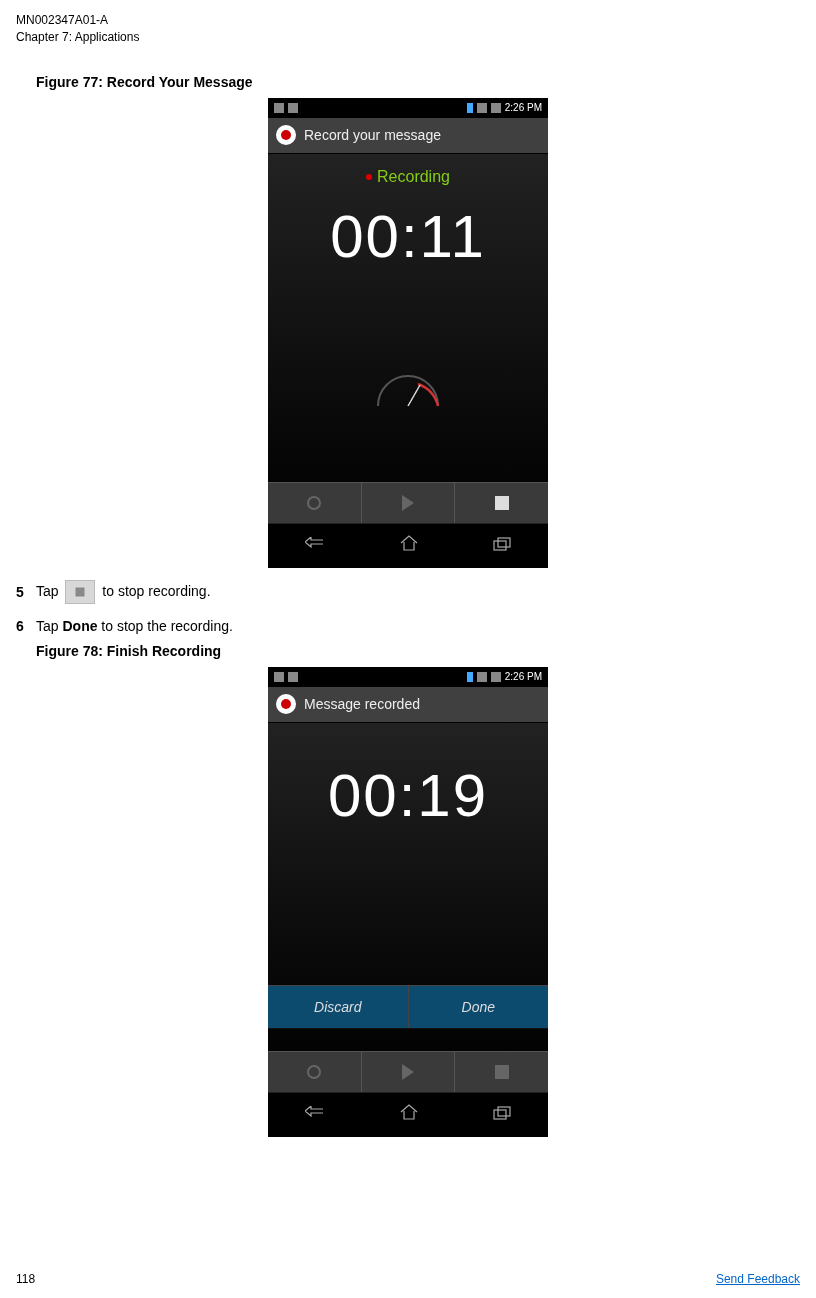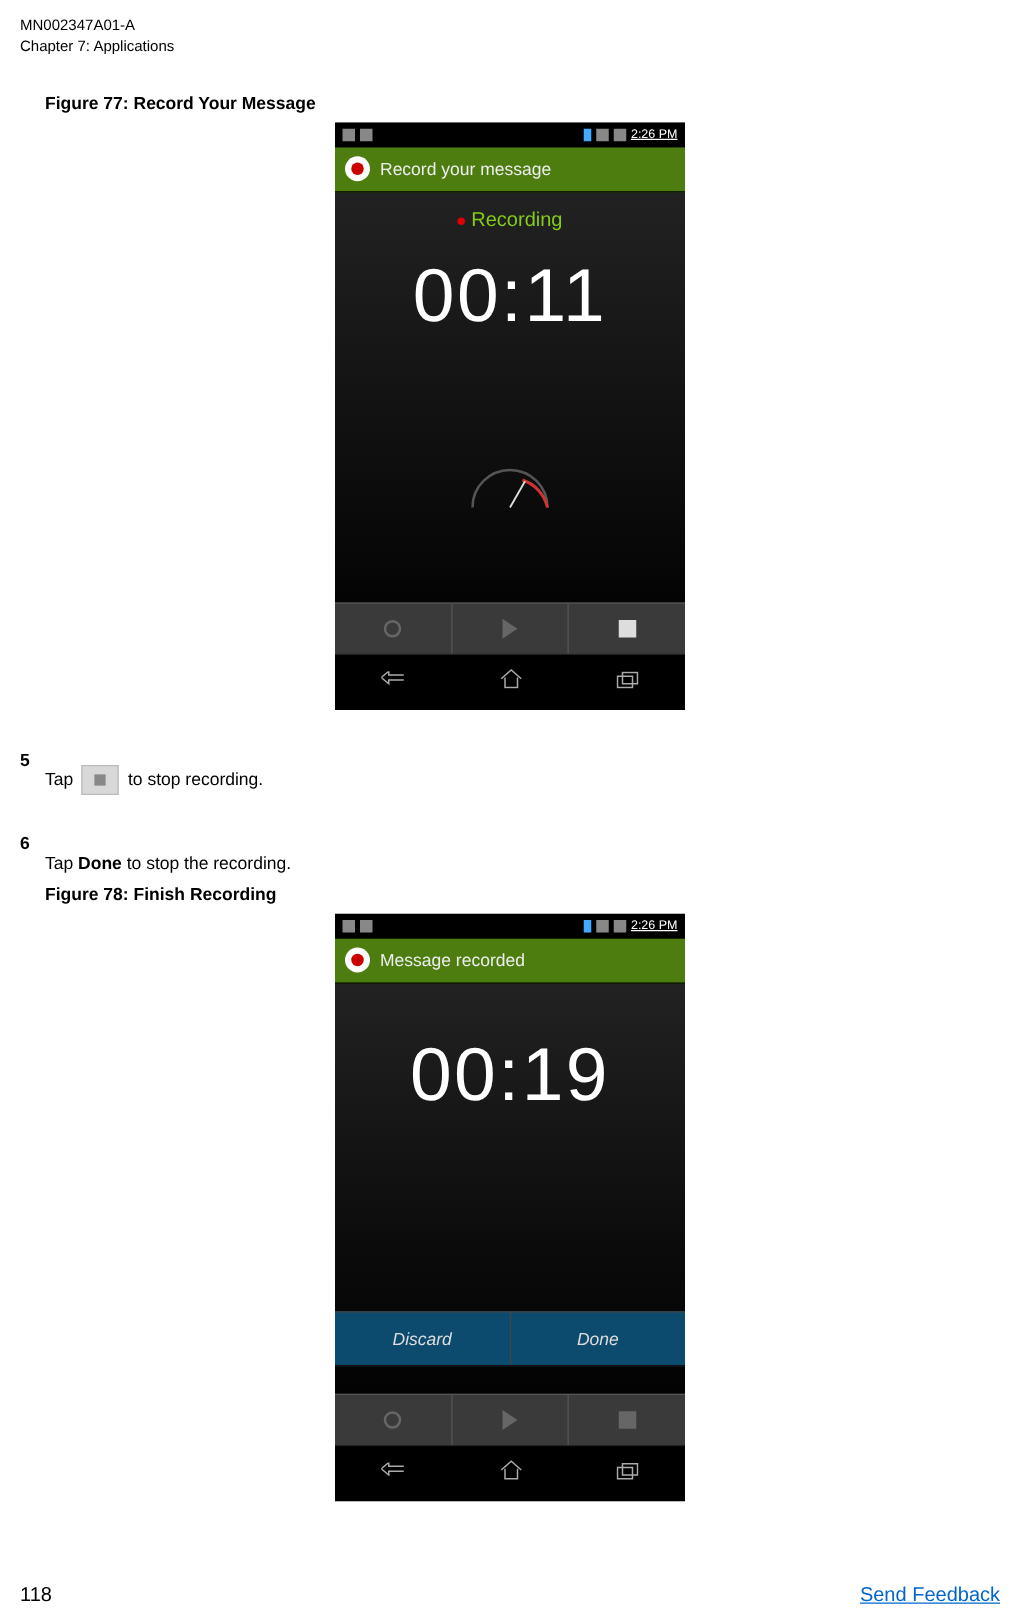--- a/index.html
+++ b/index.html
@@ -56,30 +56,29 @@
     }
     .status-left {
       display: flex;
       gap: 4px;
       align-items: center;
     }
     .status-right {
       display: flex;
       gap: 4px;
       align-items: center;
-      text-decoration: underline;
     }
     .status-icon-small {
       width: 10px;
       height: 10px;
       background: #888;
     }
     .app-title-bar {
       height: 36px;
-      background: #4d7c0f;
+      background: #404040;
       display: flex;
       align-items: center;
       padding: 0 8px;
       gap: 8px;
       border-bottom: 1px solid #000;
     }
     .app-icon {
       width: 20px;
       height: 20px;
       background: #fff;
@@ -228,21 +227,20 @@
       margin-bottom: 4px;
       font-size: 14px;
       color: #000;
     }
     .step-num {
       font-weight: bold;
       width: 20px;
     }
     .step-text {
       line-height: 1.5;
-      margin-top: 32px;
     }
     .icon-box {
       display: inline-block;
       width: 30px;
       height: 24px;
       background: #d8d8d8;
       border: 1px solid #bbb;
       vertical-align: middle;
       margin: 0 3px;
       position: relative;
@@ -260,21 +258,21 @@
     .done-bold {
       font-weight: bold;
     }
     .footer {
       position: absolute;
       bottom: 12px;
       left: 16px;
       right: 16px;
       display: flex;
       justify-content: space-between;
-      font-size: 16px;
+      font-size: 12px;
     }
     .page-num {
       color: #000;
     }
     .feedback-link {
       color: #0066cc;
       text-decoration: underline;
     }
     .dark-area {
       position: absolute;

